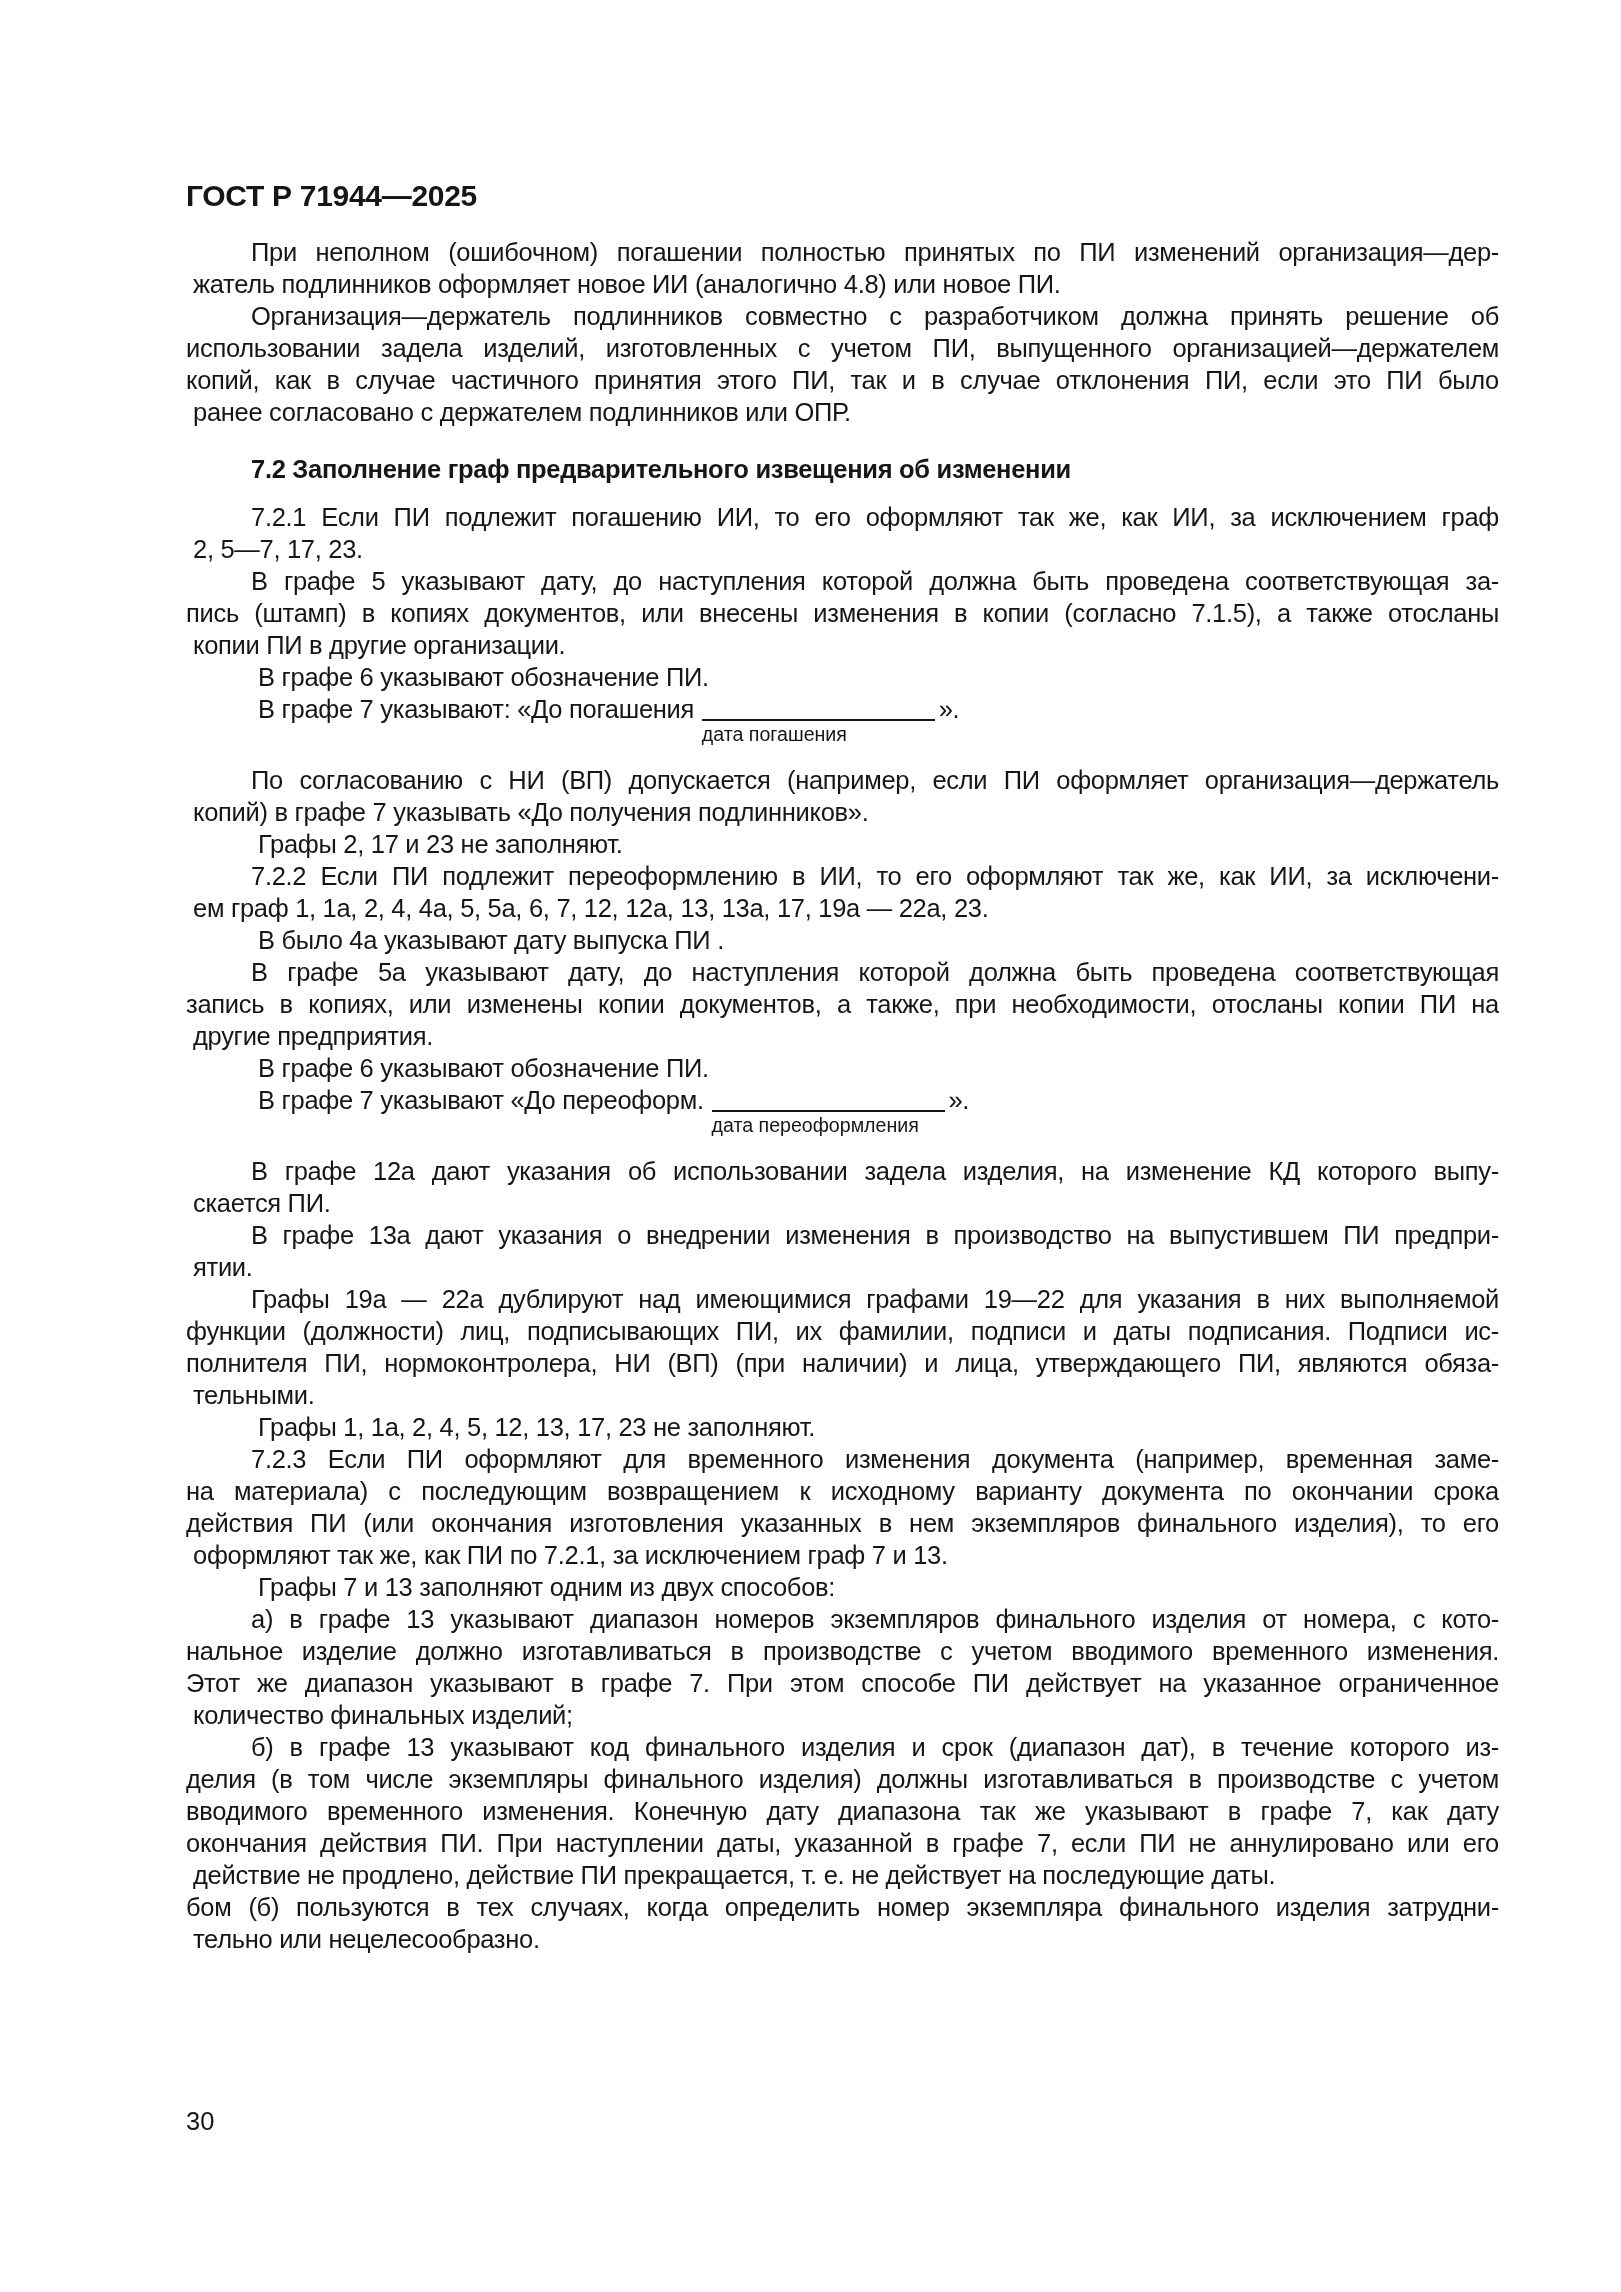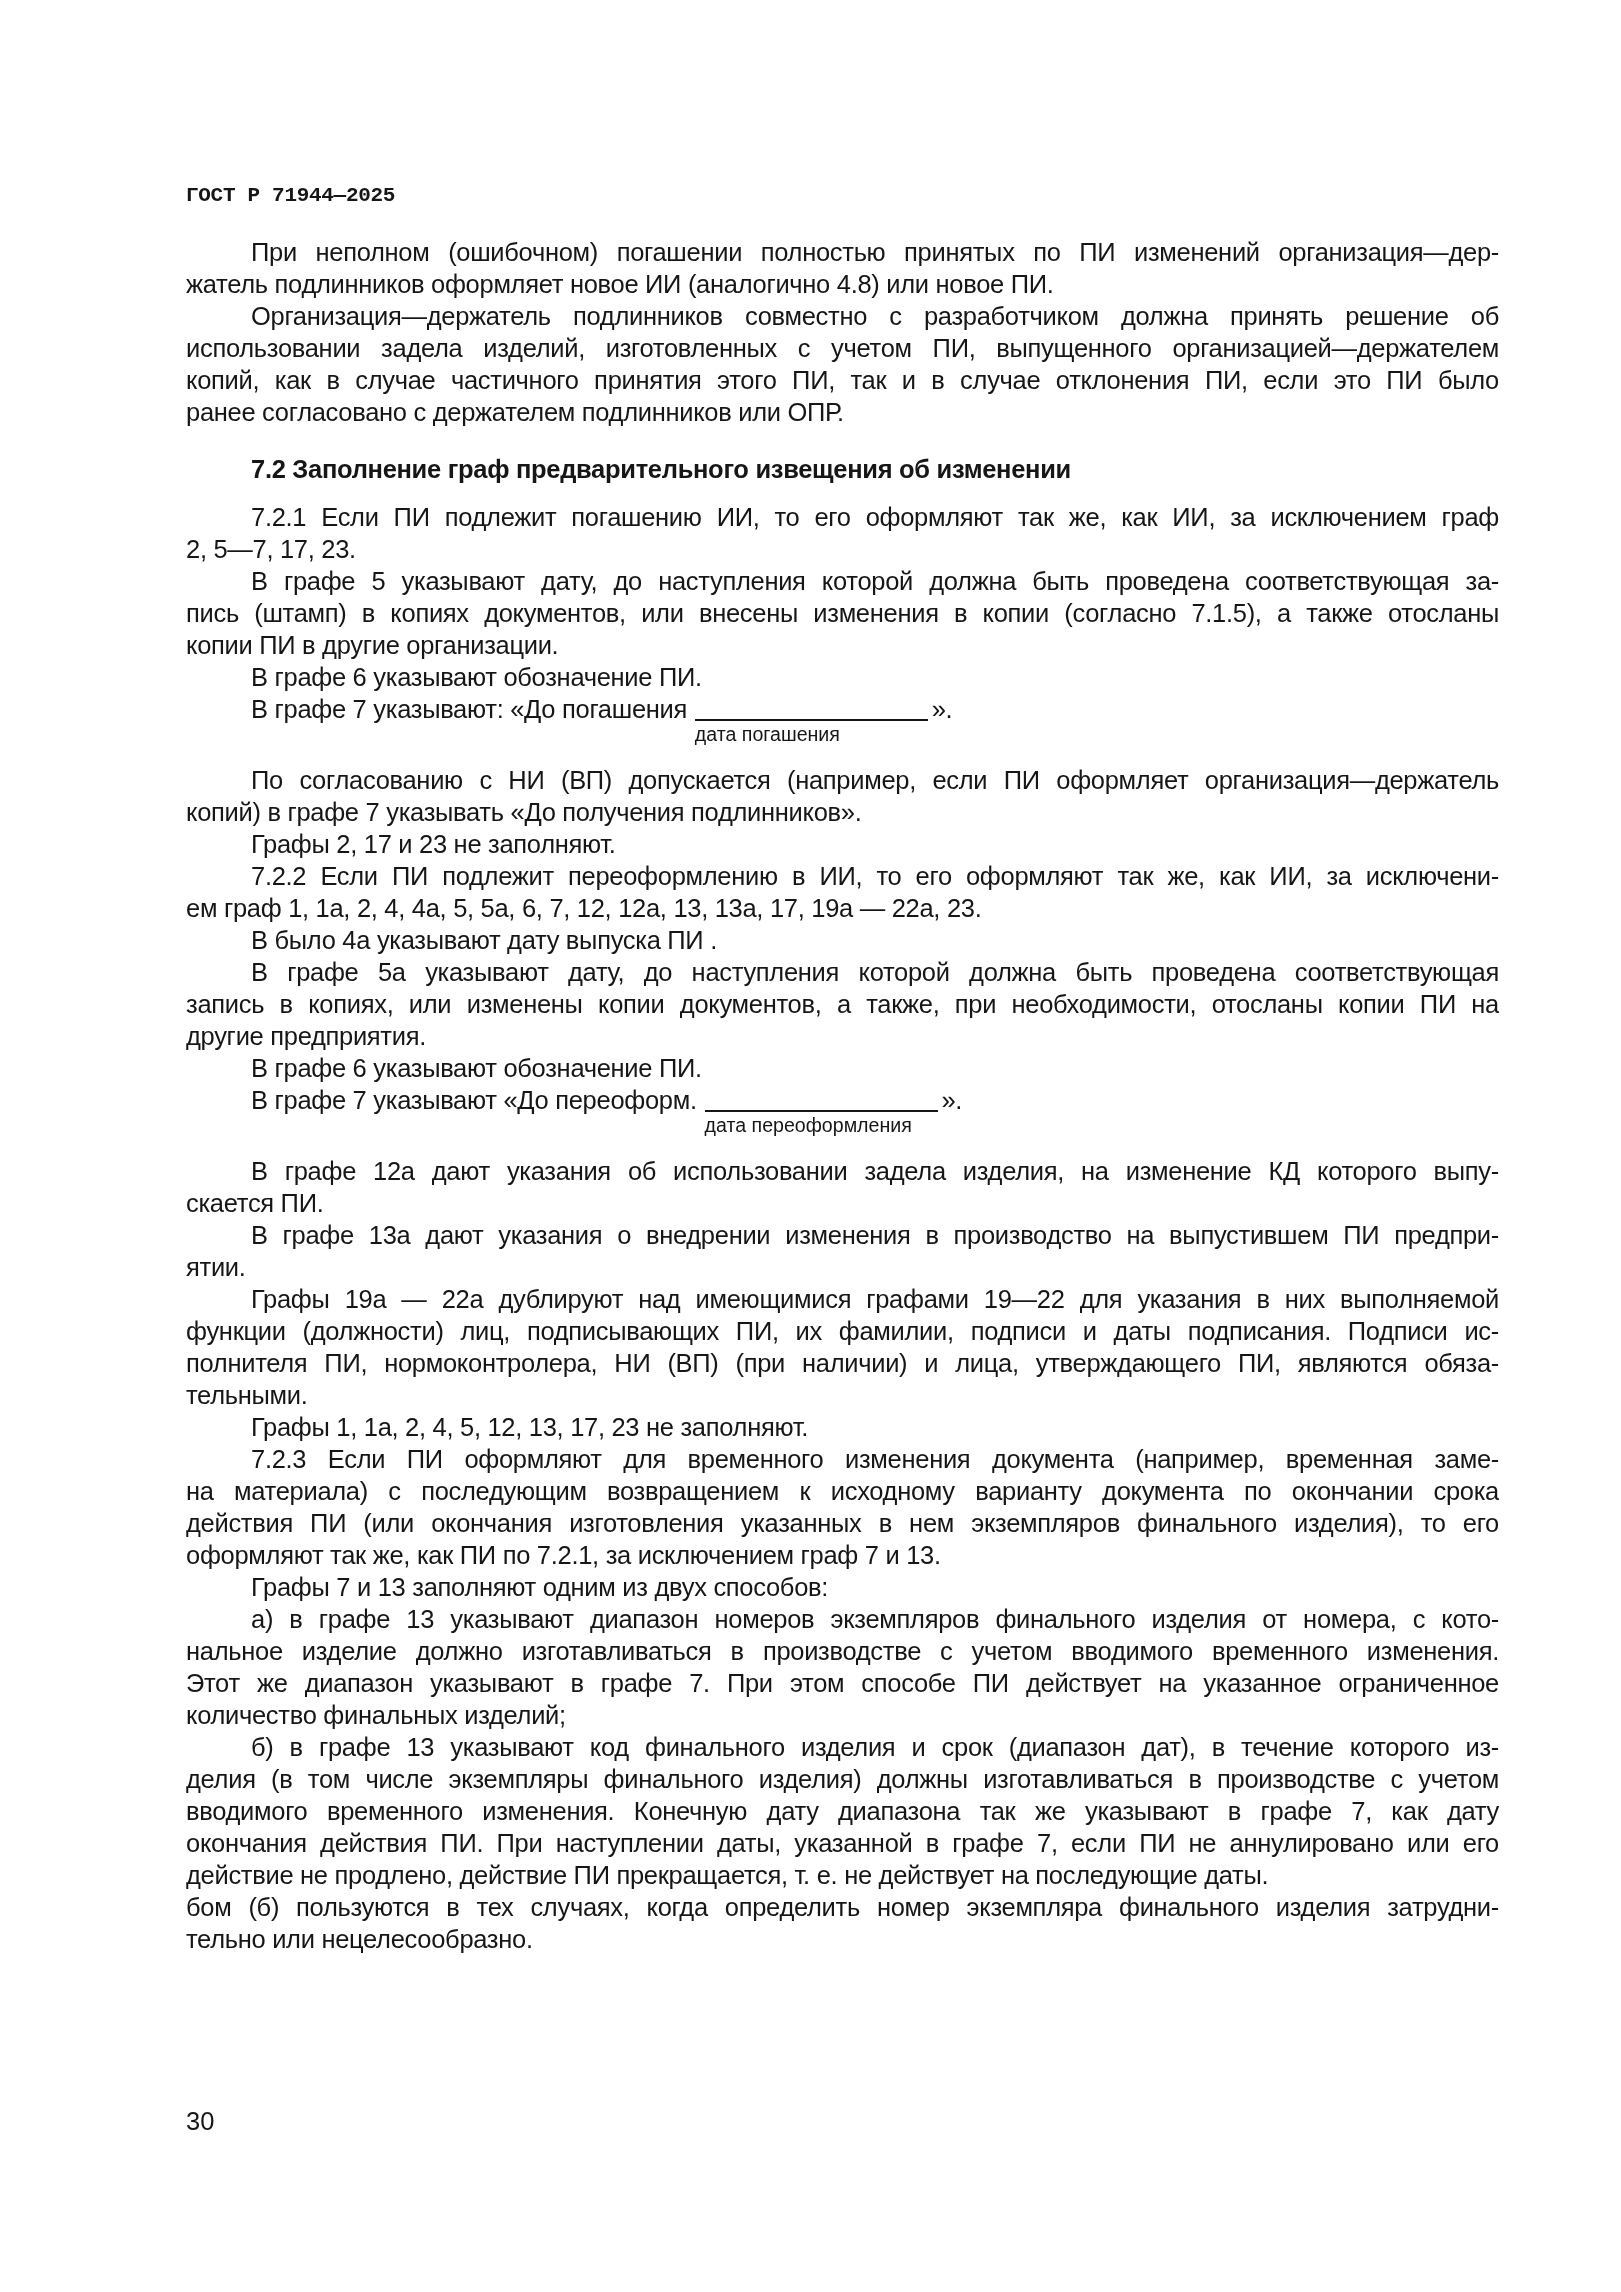--- a/index.html
+++ b/index.html
@@ -14,32 +14,31 @@
   .content{
     position:absolute;
     left:186px;top:180px;
     width:1313px;
     font-size:25.5px;
     line-height:32px;
     letter-spacing:-0.3px;
   }
   .doc-header{
     font-weight:700;
-    font-size:21px;
+    font-size:30px;
     margin-bottom:23.5px;
-    font-family:Liberation Mono, monospace;
   }
   .para .line{
     height:32px;
     overflow:hidden;
     text-align:justify;
     text-align-last:justify;
   }
   .para .line.first{ text-indent:65px; }
-  .para .line.last{ text-align-last:left; }
+  .para .line.last{ text-align-last:left;margin-left:7px; }
   .heading{
     font-weight:700;
     text-indent:65px;
     margin:25.5px 0 15.7px 0;
   }
   .blankpara{ margin-bottom:39px; }
   .blankpara .line{
     height:32px;
     text-align:left;
     text-align-last:left;

